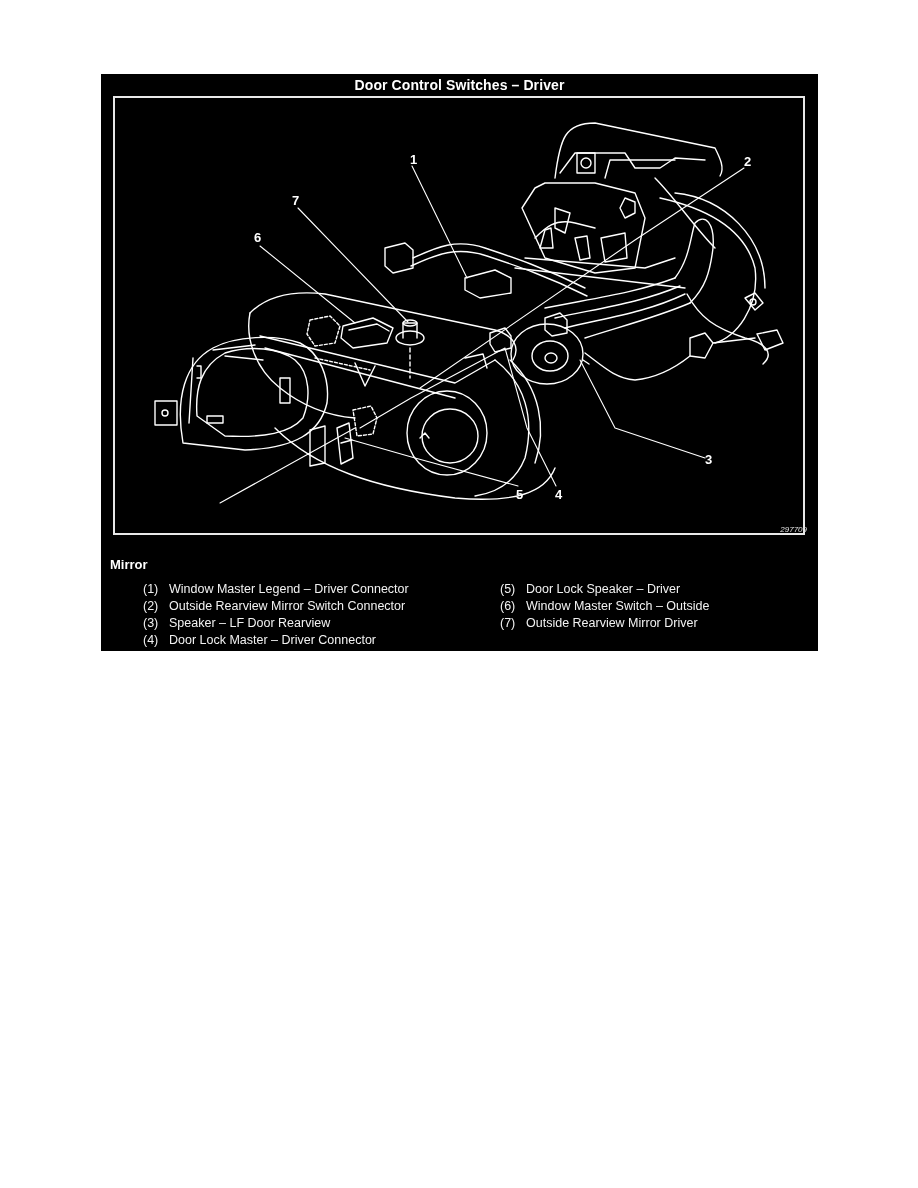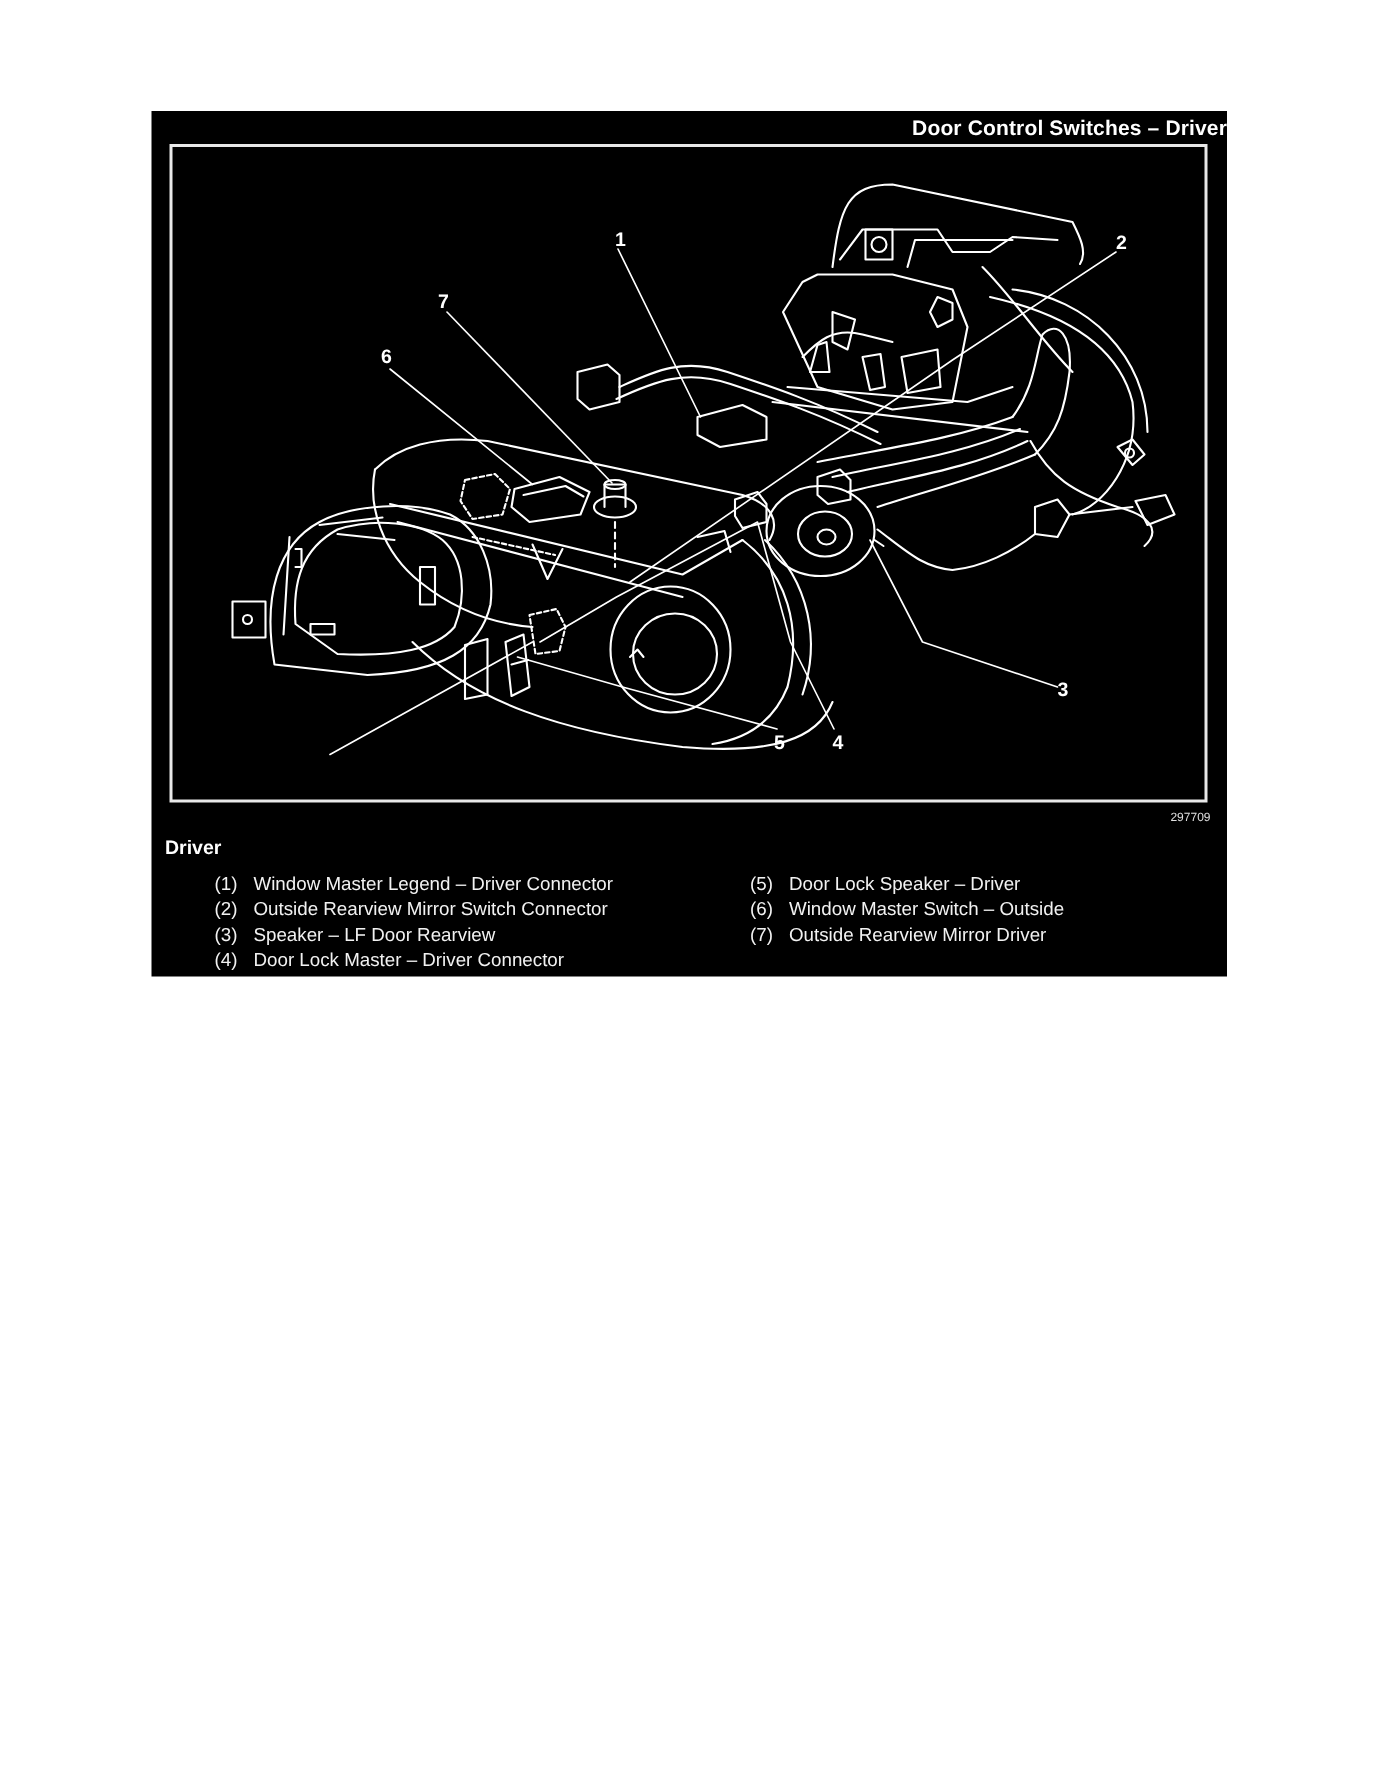--- a/index.html
+++ b/index.html
@@ -1,21 +1,21 @@
 <!DOCTYPE html>
 <html><head>
 <meta charset="utf-8">
 <style>
   html, body { margin: 0; padding: 0; background: #ffffff; }
   body { width: 918px; height: 1188px; position: relative; overflow: hidden; font-family: "Liberation Sans", sans-serif; }
   .panel { position: absolute; left: 101px; top: 74px; width: 717px; height: 577px; background: #000000; color: #ffffff; }
-  .title { position: absolute; left: 0; top: 3px; width: 100%; text-align: right; font-weight: bold; font-size: 14px; color: #ffffff; letter-spacing: 0.1px; }
+  .title { position: absolute; left: 0; top: 3px; width: 100%; text-align: center; font-weight: bold; font-size: 14px; color: #ffffff; letter-spacing: 0.1px; }
   .frame { position: absolute; left: 12px; top: 22px; width: 692px; height: 439px; border: 2px solid #e8e8e8; box-sizing: border-box; }
   .frame svg { position: absolute; left: 0; top: 0; }
-  .fig-id { position: absolute; right: 11px; top: 466px; font-size: 8px; color: #e0e0e0; }
+  .fig-id { position: absolute; right: 11px; top: 451px; font-size: 8px; color: #e0e0e0; font-style: italic; }
   .legend-title { position: absolute; left: 9px; top: 483px; font-weight: bold; font-size: 13px; }
   .legend-col { position: absolute; top: 507px; }
   .legend-col.left { left: 42px; }
   .legend-col.right { left: 399px; }
   .legend-item { display: flex; height: 17px; line-height: 17px; font-size: 12.5px; color: #f2f2f2; white-space: nowrap; }
   .legend-item .num { width: 26px; }
   .callout { font-family: "Liberation Sans", sans-serif; font-size: 13px; fill: #ffffff; font-weight: bold; }
 </style>
 </head>
 <body>
@@ -144,21 +144,21 @@
         <text class="callout" x="440" y="401">4</text>
         <text class="callout" x="401" y="401">5</text>
         <text class="callout" x="139" y="144">6</text>
         <text class="callout" x="177" y="107">7</text>
       </g>
     </svg>
   </div>
 
   <div class="fig-id">297709</div>
 
-  <div class="legend-title">Driver</div>
+  <div class="legend-title">Mirror</div>
 
   <div class="legend-col left">
     <div class="legend-item">
       <span class="num">(1)</span>
       <span>Window Master Legend – Driver Connector</span>
     </div>
     <div class="legend-item">
       <span class="num">(2)</span>
       <span>Outside Rearview Mirror Switch Connector</span>
     </div>

